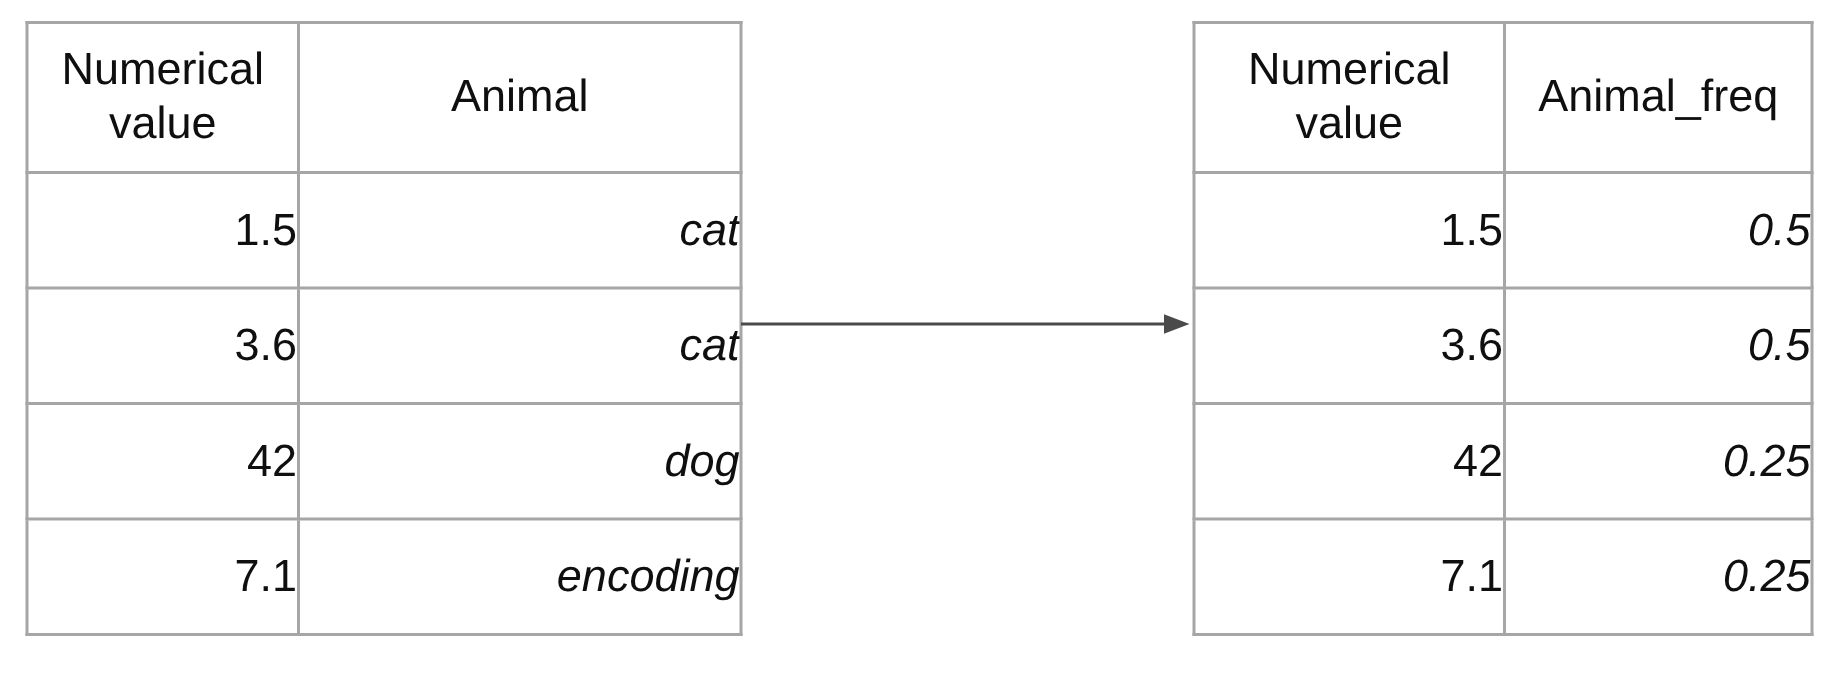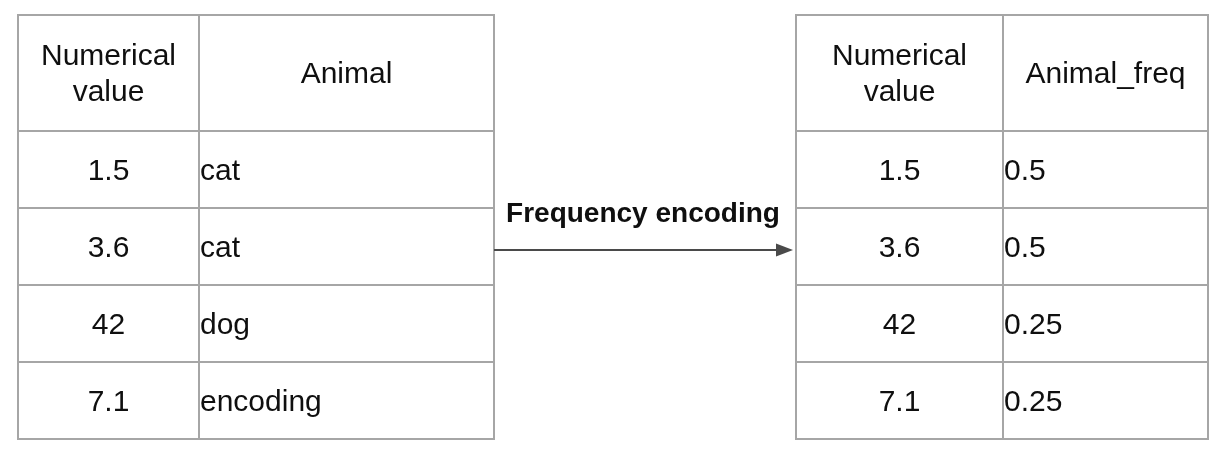--- a/index.html
+++ b/index.html
@@ -20,25 +20,25 @@
   }
   table.tbl td {
     border: 2px solid var(--border, #a6a6a6);
     vertical-align: middle;
     padding: 0;
     line-height: 36px;
     overflow: hidden;
   }
   #left-table  { left: 17px;  top: 14px; width: 476px; }
   #right-table { left: 795px; top: 14px; width: 412px; }
-  tr.hdr-row  { height: 116px; }
+  tr.hdr-row  { height: 100px; }
   tr.data-row { height: 77px; }
   td.hdr { text-align: center; padding: 0 10px; }
-  td.num { text-align: center; border-radius: 10px; }
-  td.txt { text-align: left; padding-left: 15px; padding-right: 4px; }
+  td.num { text-align: right; border-radius: 10px; }
+  td.txt { text-align: right; padding-left: 15px; padding-right: 4px; font-style: italic; }
   .connector {
     position: absolute;
     left: 493px;
     top: 196px;
     width: 300px;
     text-align: center;
   }
   .connector .label {
     font-weight: bold;
     font-size: 28px;
@@ -83,21 +83,20 @@
         <td class="txt">dog</td>
       </tr>
       <tr class="data-row">
         <td class="num">7.1</td>
         <td class="txt">encoding</td>
       </tr>
     </tbody>
   </table>
 
   <div class="connector">
-    <div class="label">Frequency encoding</div>
     <svg viewBox="0 0 300 16" aria-hidden="true">
       <line class="arrow-stroke" x1="1" y1="8" x2="284" y2="8"></line>
       <polygon class="arrow-fill" points="283,1.5 300,8 283,14.5"></polygon>
     </svg>
   </div>
 
   <table class="tbl" id="right-table">
     <colgroup>
         <col style="width:207px">
         <col style="width:205px">

